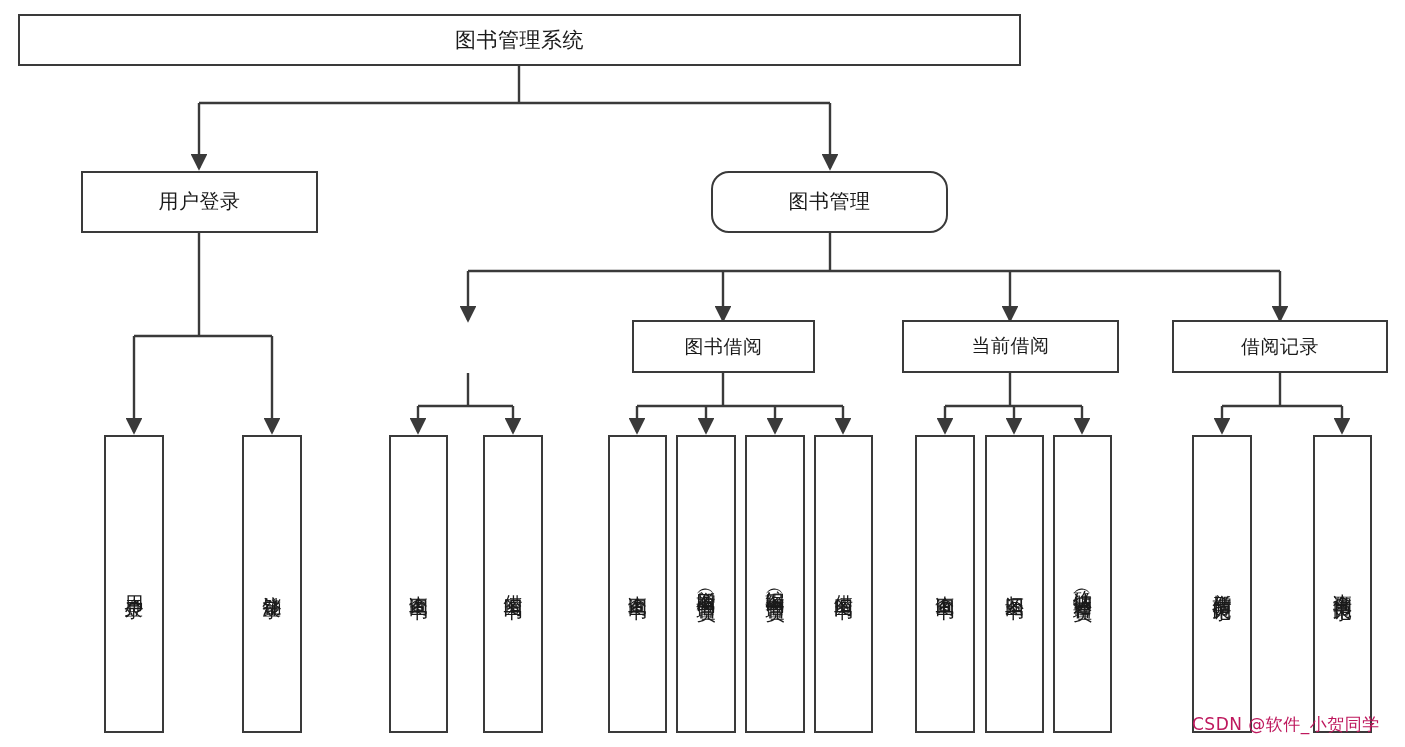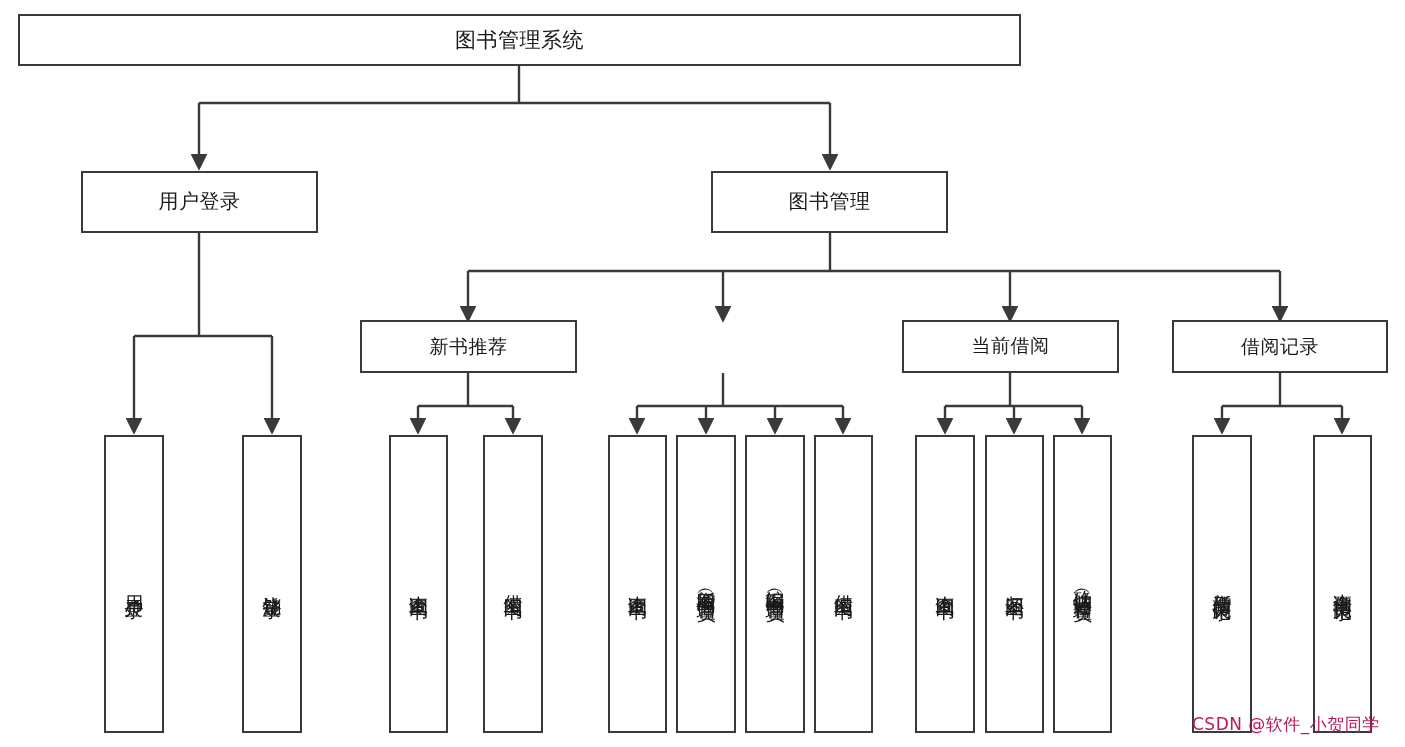--- a/index.html
+++ b/index.html
@@ -129,26 +129,26 @@
     </g>
   </svg>
 
   <div class="node root" style="left:18px; top:14px; width:1003px; height:52px;">
     <span class="node-label">图书管理系统</span>
   </div>
 
   <div class="node level2" style="left:81px; top:171px; width:237px; height:62px;">
     <span class="node-label">用户登录</span>
   </div>
-  <div class="node level2" style="left:711px; top:171px; width:237px; height:62px;">
+  <div class="node level2" style="left:711px; top:171px; width:237px; height:62px;border-radius:18px;">
     <span class="node-label">图书管理</span>
   </div>
 
-  <div class="node level3" style="left:360px; top:320px; width:217px; height:53px;">
-    <span class="node-label">新书推荐</span>
+  <div class="node level3" style="left:632px; top:320px; width:183px; height:53px;">
+    <span class="node-label">图书借阅</span>
   </div>
   <div class="node level3" style="left:902px; top:320px; width:217px; height:53px;font-family:Liberation Serif, serif;">
     <span class="node-label">当前借阅</span>
   </div>
   <div class="node level3" style="left:1172px; top:320px; width:216px; height:53px;">
     <span class="node-label">借阅记录</span>
   </div>
 
   <div class="node leaf" style="left:104px; top:435px; width:60px; height:298px;">
     <span class="node-label">用户登录</span>

